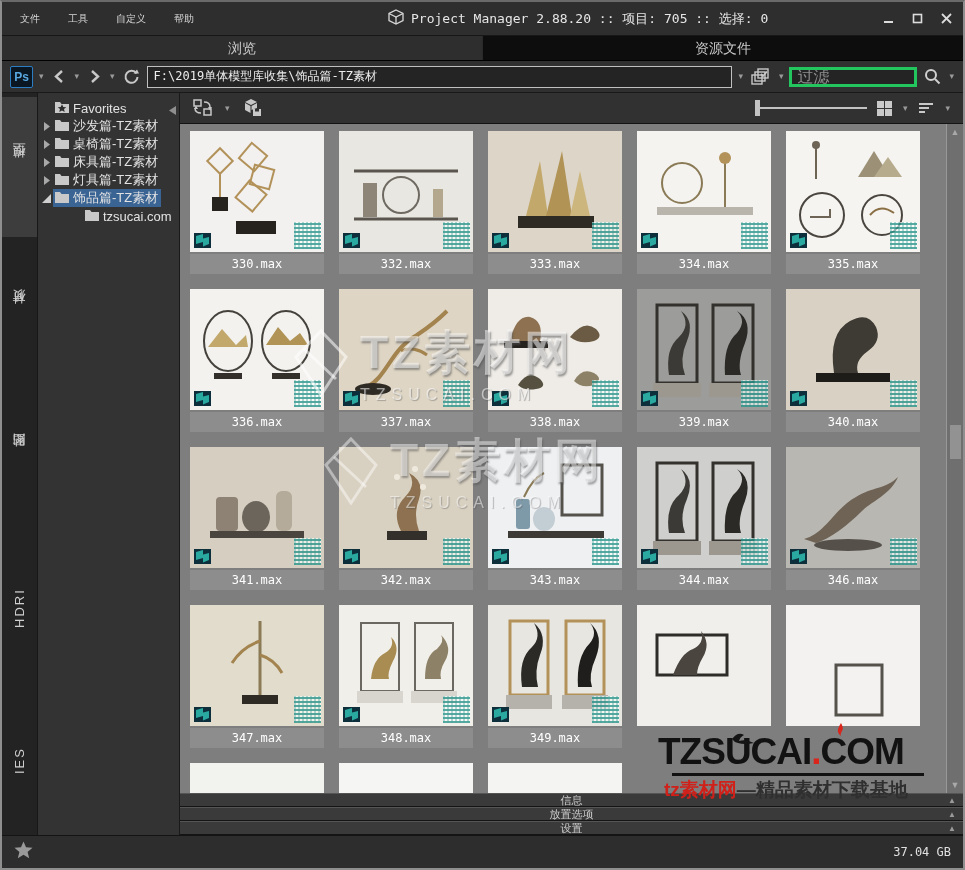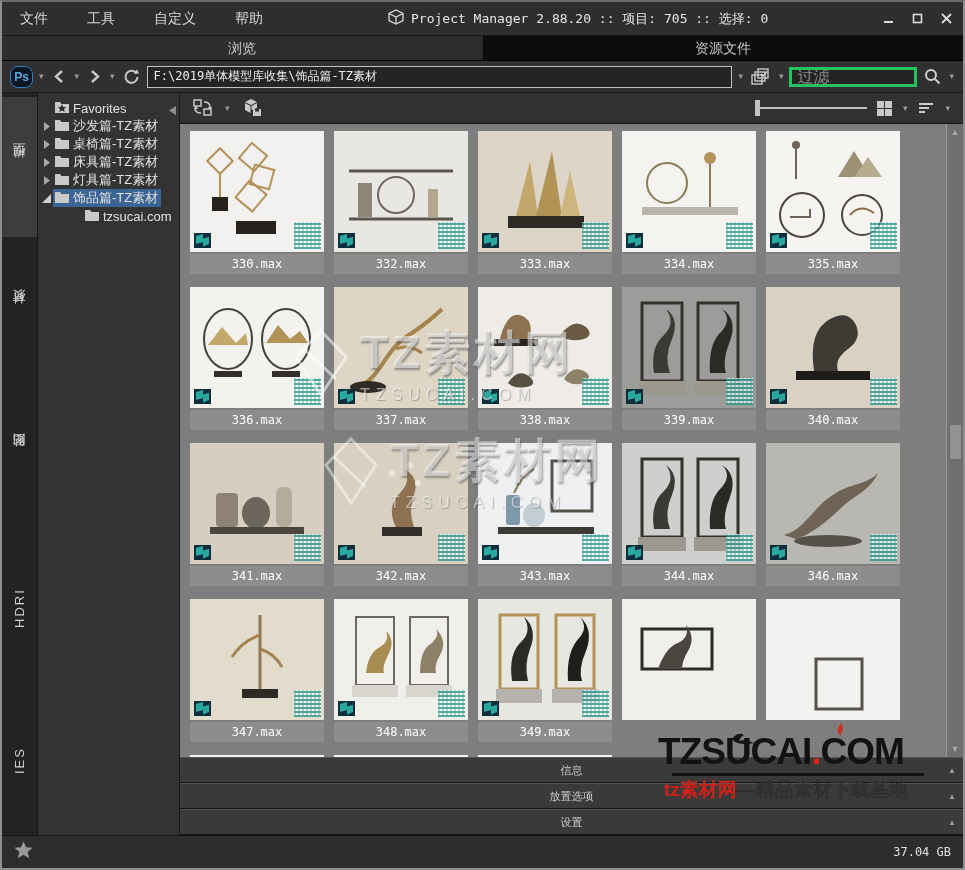--- a/index.html
+++ b/index.html
@@ -4,37 +4,37 @@
 <style>
   * { margin:0; padding:0; box-sizing:border-box; }
   html,body { background:#111; }
   body { font-family:"Liberation Sans", sans-serif; }
   .window { position:relative; width:965px; height:870px; border:2px solid #8f8f8f; border-top-color:#6a6a6a;
             background:#2b2b2b; overflow:hidden; }
 
   
   .titlebar { height:34px; background:#2e2e2e; display:flex; align-items:center; padding:0 10px;
               border-bottom:1px solid #171717; position:relative; }
-  .menubar { display:flex; gap:39px; margin-left:8px; font-size:14px; color:#d6d6d6; }
+  .menubar { display:flex; gap:28px; margin-left:8px; font-size:10px; color:#d6d6d6; }
   .menubar span { cursor:default; }
   .apptitle { position:absolute; left:386px; display:flex; align-items:center; gap:7px;
               color:#e6e6e6; font-family:"DejaVu Sans Mono", monospace; font-size:13px; }
   .winbtns { margin-left:auto; display:flex; gap:15px; align-items:center; }
   .winbtn { width:14px; height:14px; display:flex; align-items:center; justify-content:center; cursor:default; }
 
   
   .tabs { height:25px; display:flex; background:#0d0d0d; border-bottom:1px solid #000; }
   .tab { flex:1; text-align:center; line-height:24px; font-size:14px; color:#c9c9c9; background:#0d0d0d; }
   .tab.active { background:#2e2e2e; }
   .tab + .tab { border-left:1px solid #2a2a2a; }
 
   
   .toolbar { height:32px; background:#303030; display:flex; align-items:center; gap:5px;
              padding:0 8px; border-bottom:1px solid #191919; }
-  .ps-btn { width:23px; height:22px; border:1px solid #2d7dc2; border-radius:8px; background:#0a1722;
+  .ps-btn { width:23px; height:22px; border:1px solid #2d7dc2; border-radius:2px; background:#0a1722;
             color:#58a7e0; font-weight:bold; font-size:12px; display:flex; align-items:center; justify-content:center; }
   .caret { color:#9a9a9a; font-size:9px; line-height:1; padding:0 1px; }
   .tbicon { display:flex; align-items:center; justify-content:center; padding:0 2px; }
   .path-input { flex:1; height:22px; background:#242424; border:1px solid #c0c0c0; color:#ececec;
                 font-family:"DejaVu Sans Mono", monospace; font-size:12px; padding:0 6px; outline:none; }
   .filter-input { width:128px; height:20px; background:#242424; border:3px solid #22c55e; color:#c9c9c9;
                   font-size:16px; padding:0 5px; outline:none; }
   .filter-input::placeholder { color:#8f8f8f; }
 
   
@@ -58,39 +58,39 @@
 
   .grid-toolbar { height:31px; background:#313131; display:flex; align-items:center; gap:8px;
                   padding:0 12px 0 10px; border-bottom:1px solid #141414; }
   .gt-right { margin-left:auto; display:flex; align-items:center; gap:7px; }
   .slider { display:flex; align-items:center; width:112px; position:relative; }
   .slider .track { height:2px; background:#c2c2c2; width:100%; }
   .slider .knob { position:absolute; left:0; top:-7px; width:5px; height:16px; background:#c2c2c2; }
 
   .grid-wrap { flex:1; position:relative; background:#7e7e7e; display:flex; overflow:hidden; }
   .grid { flex:1; padding:7px 0 0 10px; display:flex; flex-wrap:wrap; column-gap:10px; row-gap:13px;
-          align-content:flex-start; overflow:hidden; }
+          align-content:flex-start; overflow:hidden;gap:15px; }
   .card { width:134px; cursor:pointer; }
   .thumb { height:121px; position:relative; overflow:hidden; }
   .thumb svg.motif { position:absolute; inset:0; width:100%; height:100%; }
   .badge { position:absolute; left:4px; bottom:4px; width:17px; height:15px; background:#0d2f3c; }
   .qr { position:absolute; right:3px; bottom:3px; width:27px; height:27px; opacity:.8;
         background:
           repeating-linear-gradient(0deg,  rgba(38,148,138,.95) 0 2px, rgba(255,255,255,.55) 2px 4px),
           repeating-linear-gradient(90deg, rgba(38,148,138,.95) 0 2px, rgba(255,255,255,.55) 2px 4px); }
   .fname { height:20px; margin-top:2px; background:#8d8d8d; color:#ffffff; text-align:center;
            line-height:20px; font-size:12px; font-family:"DejaVu Sans Mono", monospace; }
 
   .vscroll { width:17px; background:#6f6f6f; border-left:1px solid #989898; position:relative; flex:none; }
   .vscroll .arr { position:absolute; left:0; width:100%; text-align:center; color:#a9a9a9; font-size:9px; }
   .vscroll .arr.up { top:3px; } .vscroll .arr.down { bottom:3px; }
   .vscroll .vthumb { position:absolute; left:3px; top:301px; width:11px; height:34px; background:#929292; }
 
   .rollouts { flex:none; }
-  .rollout { height:26px; background:#3a3a3a; border-top:1px solid #555; border-bottom:1px solid #141414;
+  .rollout { height:14px; background:#3a3a3a; border-top:1px solid #555; border-bottom:1px solid #141414;
              display:flex; align-items:center; justify-content:center; font-size:11px; color:#cbcbcb; position:relative; }
   .rollout .up { position:absolute; right:7px; color:#9a9a9a; font-size:8px; }
 
   
   .statusbar { height:33px; background:#2d2d2d; border-top:1px solid #141414; display:flex; align-items:center;
                padding:0 12px; }
   .statusbar .size { margin-left:auto; color:#e0e0e0; font-size:12px; font-family:"DejaVu Sans Mono", monospace; }
 
   
   .wm-center { position:absolute; display:flex; align-items:center; gap:10px; pointer-events:none; z-index:5; }

